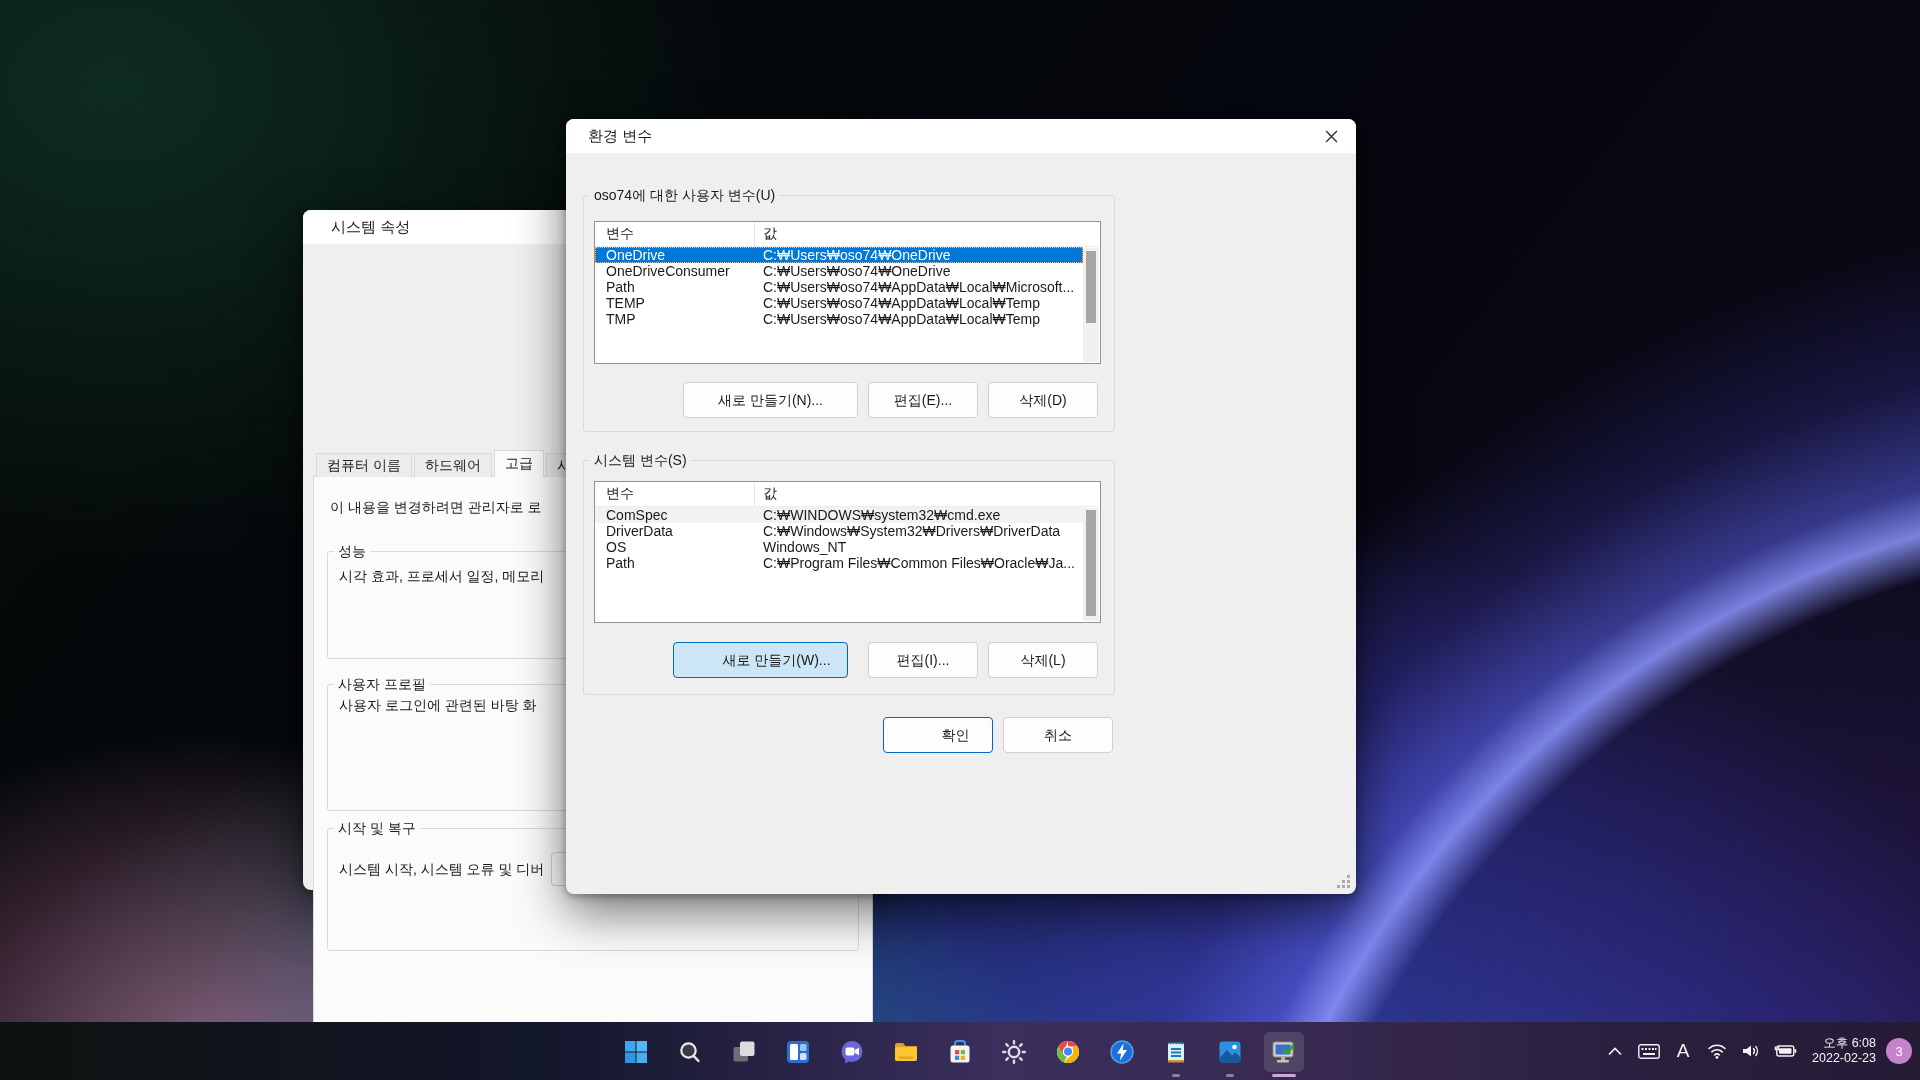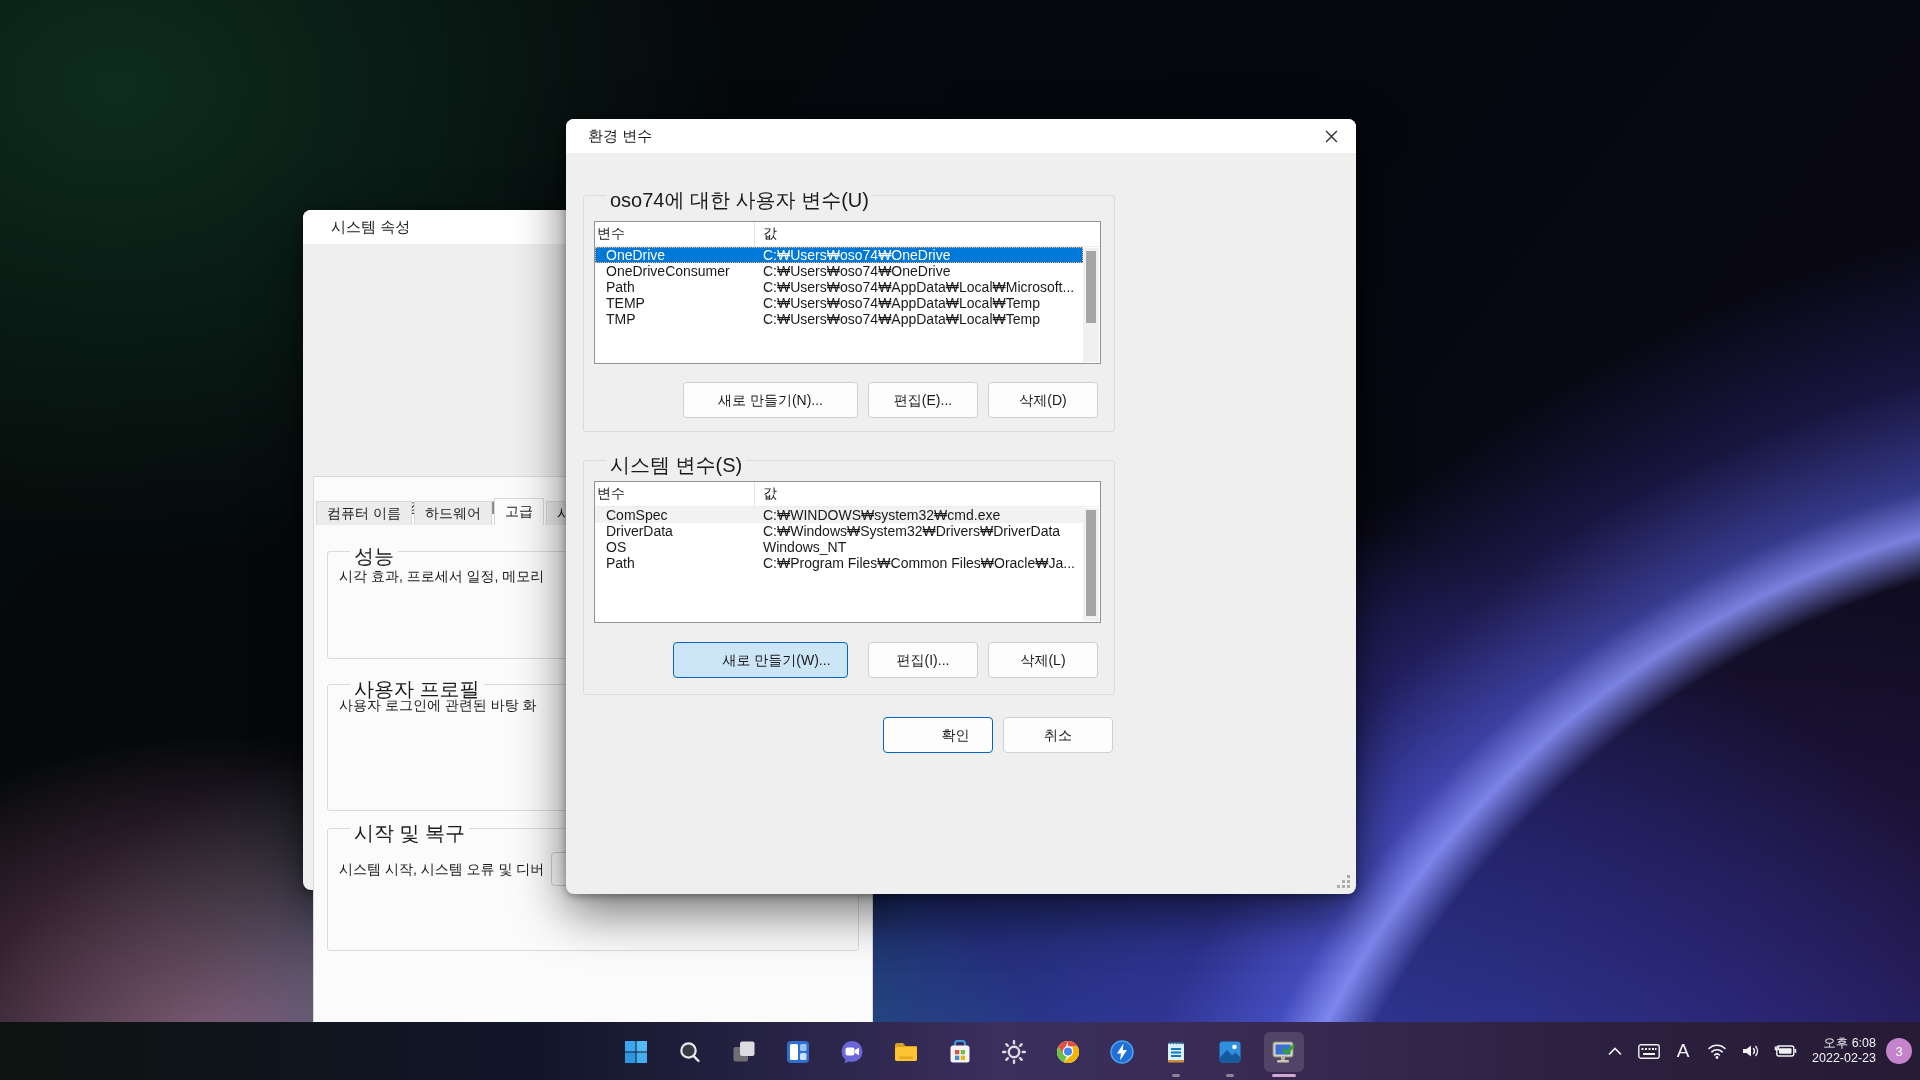--- a/index.html
+++ b/index.html
@@ -31,37 +31,37 @@
     justify-content:center; border-radius:5px; cursor:default; }
   .close-btn svg { display:block; }
   
   .wbtn { position:absolute; height:36px; background:#fdfdfd; border:1px solid #d0d0d0;
     border-radius:4px; font-size:14px; color:#1a1a1a; display:flex; align-items:center;
     justify-content:center; line-height:1; }
   .wbtn.focused { background:#cde6f7; border:1.5px solid #0067c0; }
   .wbtn.default { border:1.5px solid #0067c0; }
   
   .groupbox { position:absolute; border:1px solid #dadada; border-radius:3px; }
-  .groupbox > .glabel { position:absolute; top:-9px; left:22px; background:#efefef;
-    padding:0 4px; font-size:20px; color:#1a1a1a; }
+  .groupbox > .glabel { position:absolute; top:-9px; left:6px; background:#efefef;
+    padding:0 4px; font-size:14px; color:#1a1a1a; }
   
   .vtable { position:absolute; background:#ffffff; border:1px solid #8f949c; overflow:hidden; }
   .vhead { display:flex; height:25px; align-items:center; border-bottom:1px solid #ededed; }
-  .vhead .c-name { width:160px; padding-left:2px; border-right:1px solid #e6e6e6; height:100%;
+  .vhead .c-name { width:160px; padding-left:11px; border-right:1px solid #e6e6e6; height:100%;
     display:flex; align-items:center; }
   .vhead .c-value { padding-left:8px; }
   .vrow { display:flex; height:16px; align-items:center; width:488px; }
   .vrow .c-name { width:160px; padding-left:11px; white-space:nowrap; overflow:hidden; }
   .vrow .c-value { flex:1; padding-left:8px; white-space:nowrap; overflow:hidden; }
   .vrow.subtle { background:#f2f2f2; }
   .vrow.selected { background:#0078d7; color:#ffffff; outline:1px dotted #ffb26b; outline-offset:-1px; }
   .scrollbar { position:absolute; top:26px; bottom:1px; right:1px; width:16px; background:#f0f0f0; }
   .scrollbar .thumb { position:absolute; left:3px; right:3px; background:#a6a6a6; }
   
-  .tabs { position:absolute; display:flex; align-items:flex-end;margin-top:48px; }
+  .tabs { position:absolute; display:flex; align-items:flex-end; }
   .tab { height:24px; padding:0 10px; background:#ececec; border:1px solid #d9d9d9;
     border-bottom:none; display:flex; align-items:center; font-size:14px; margin-right:2px; }
   .tab.active { background:#fbfbfb; height:27px; position:relative; z-index:2; }
   .tabpage { position:absolute; background:#fbfbfb; border:1px solid #d9d9d9; }
   .tabpage .groupbox > .glabel { background:#fbfbfb; }
   .grip { position:absolute; right:6px; bottom:6px; width:14px; height:14px; }
   .grip i { position:absolute; width:3px; height:3px; background:#ababab; }
   
   .taskbar { position:absolute; left:0; right:0; bottom:0; height:58px;
     background:linear-gradient(90deg,#0d130f 0%,#12162a 28%,#3b2f5e 52%,#372950 68%,#2b203f 84%,#251b35 100%);

